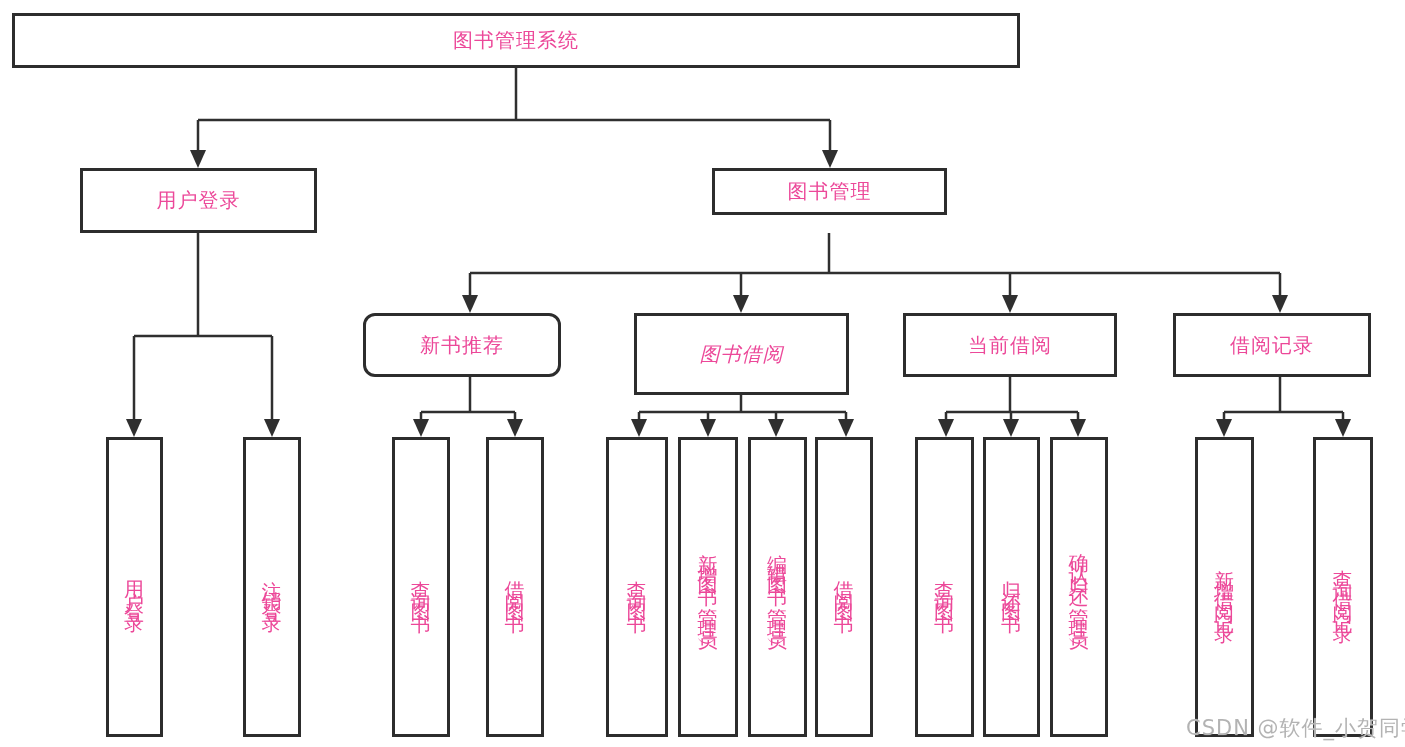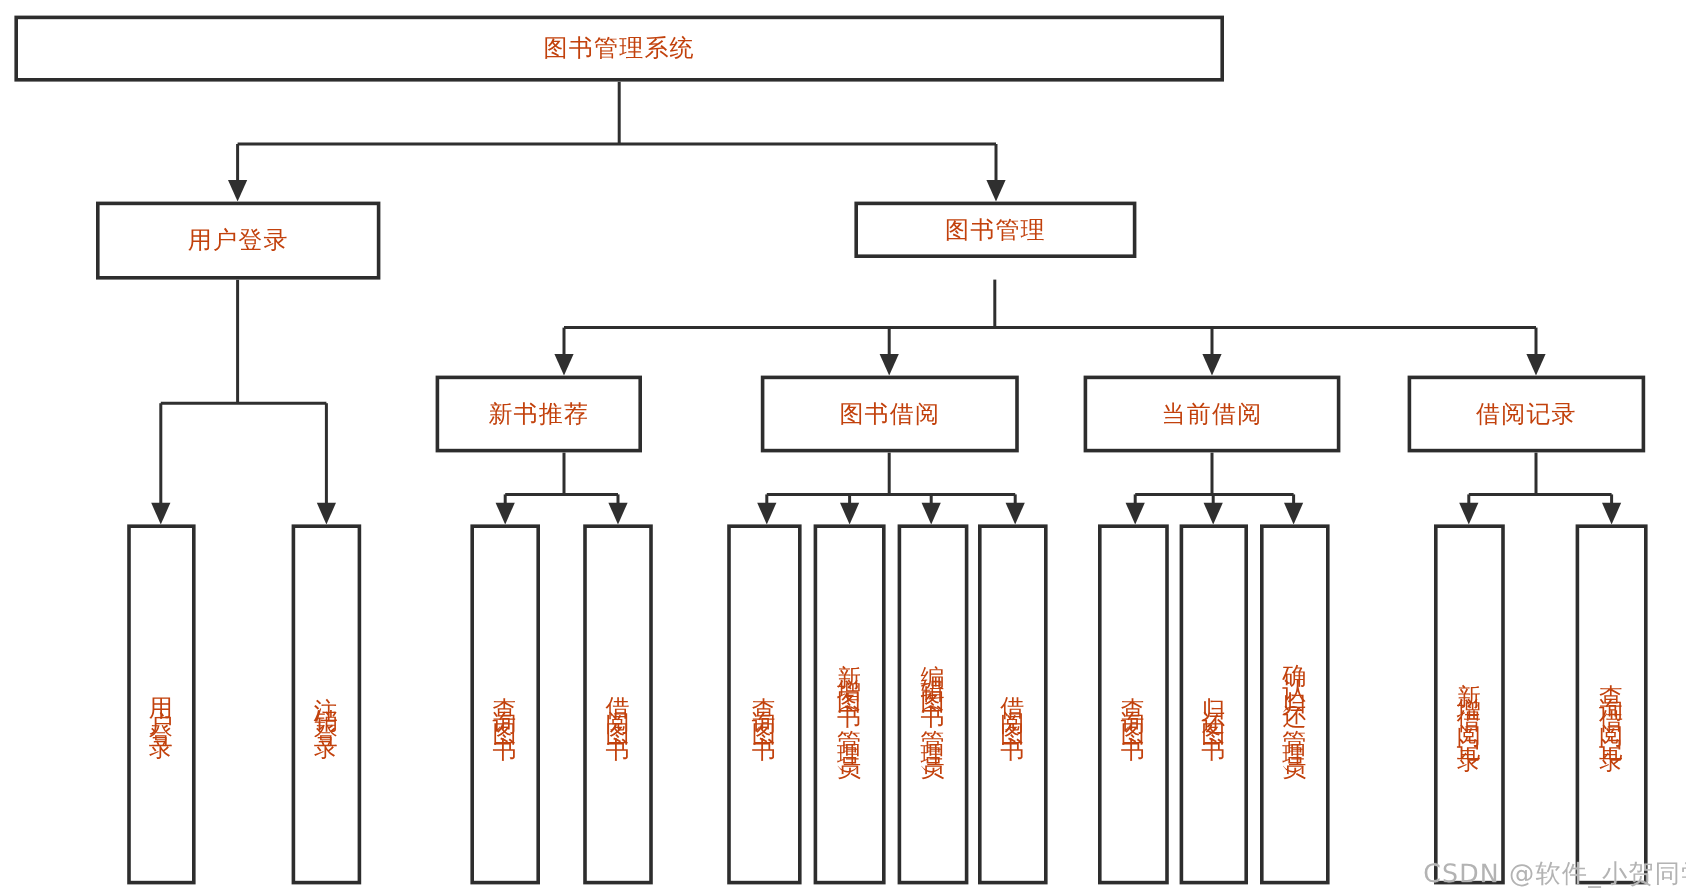--- a/index.html
+++ b/index.html
@@ -10,21 +10,21 @@
     font-family:"DejaVu Sans","Liberation Sans",sans-serif;
     overflow:hidden;
   }
   svg.wires{position:absolute;left:0;top:0;width:1405px;height:747px;}
   .node{
     position:absolute;
     box-sizing:border-box;
     background:#ffffff;
     border:3px solid #2d2d2d;
     display:flex;align-items:center;justify-content:center;
-    color:#c2410c;
+    color:#ec4899;
   }
   .hbox{font-size:20px;letter-spacing:1px;white-space:nowrap;}
   .vbox{border-width:3px;}
   .vbox .vtext{
     writing-mode:vertical-lr;
     text-orientation:mixed;
     font-size:20px;
     line-height:1;
     letter-spacing:11px;
     white-space:nowrap;
@@ -103,24 +103,24 @@
     <span>图书管理系统</span>
   </div>
 
   <div class="node hbox" style="left:80px;top:168px;width:237px;height:65px;">
     <span>用户登录</span>
   </div>
   <div class="node hbox" style="left:712px;top:168px;width:235px;height:47px;">
     <span>图书管理</span>
   </div>
 
-  <div class="node hbox" style="left:363px;top:313px;width:172px;height:64px;">
+  <div class="node hbox" style="left:363px;top:313px;width:198px;height:64px;border-radius:12px;">
     <span>新书推荐</span>
   </div>
-  <div class="node hbox" style="left:634px;top:313px;width:215px;height:64px;">
+  <div class="node hbox" style="left:634px;top:313px;width:215px;height:82px;font-style:italic;">
     <span>图书借阅</span>
   </div>
   <div class="node hbox" style="left:903px;top:313px;width:214px;height:64px;">
     <span>当前借阅</span>
   </div>
   <div class="node hbox" style="left:1173px;top:313px;width:198px;height:64px;">
     <span>借阅记录</span>
   </div>
 
   <div class="node vbox" style="left:106px;top:437px;width:57px;height:300px;">

